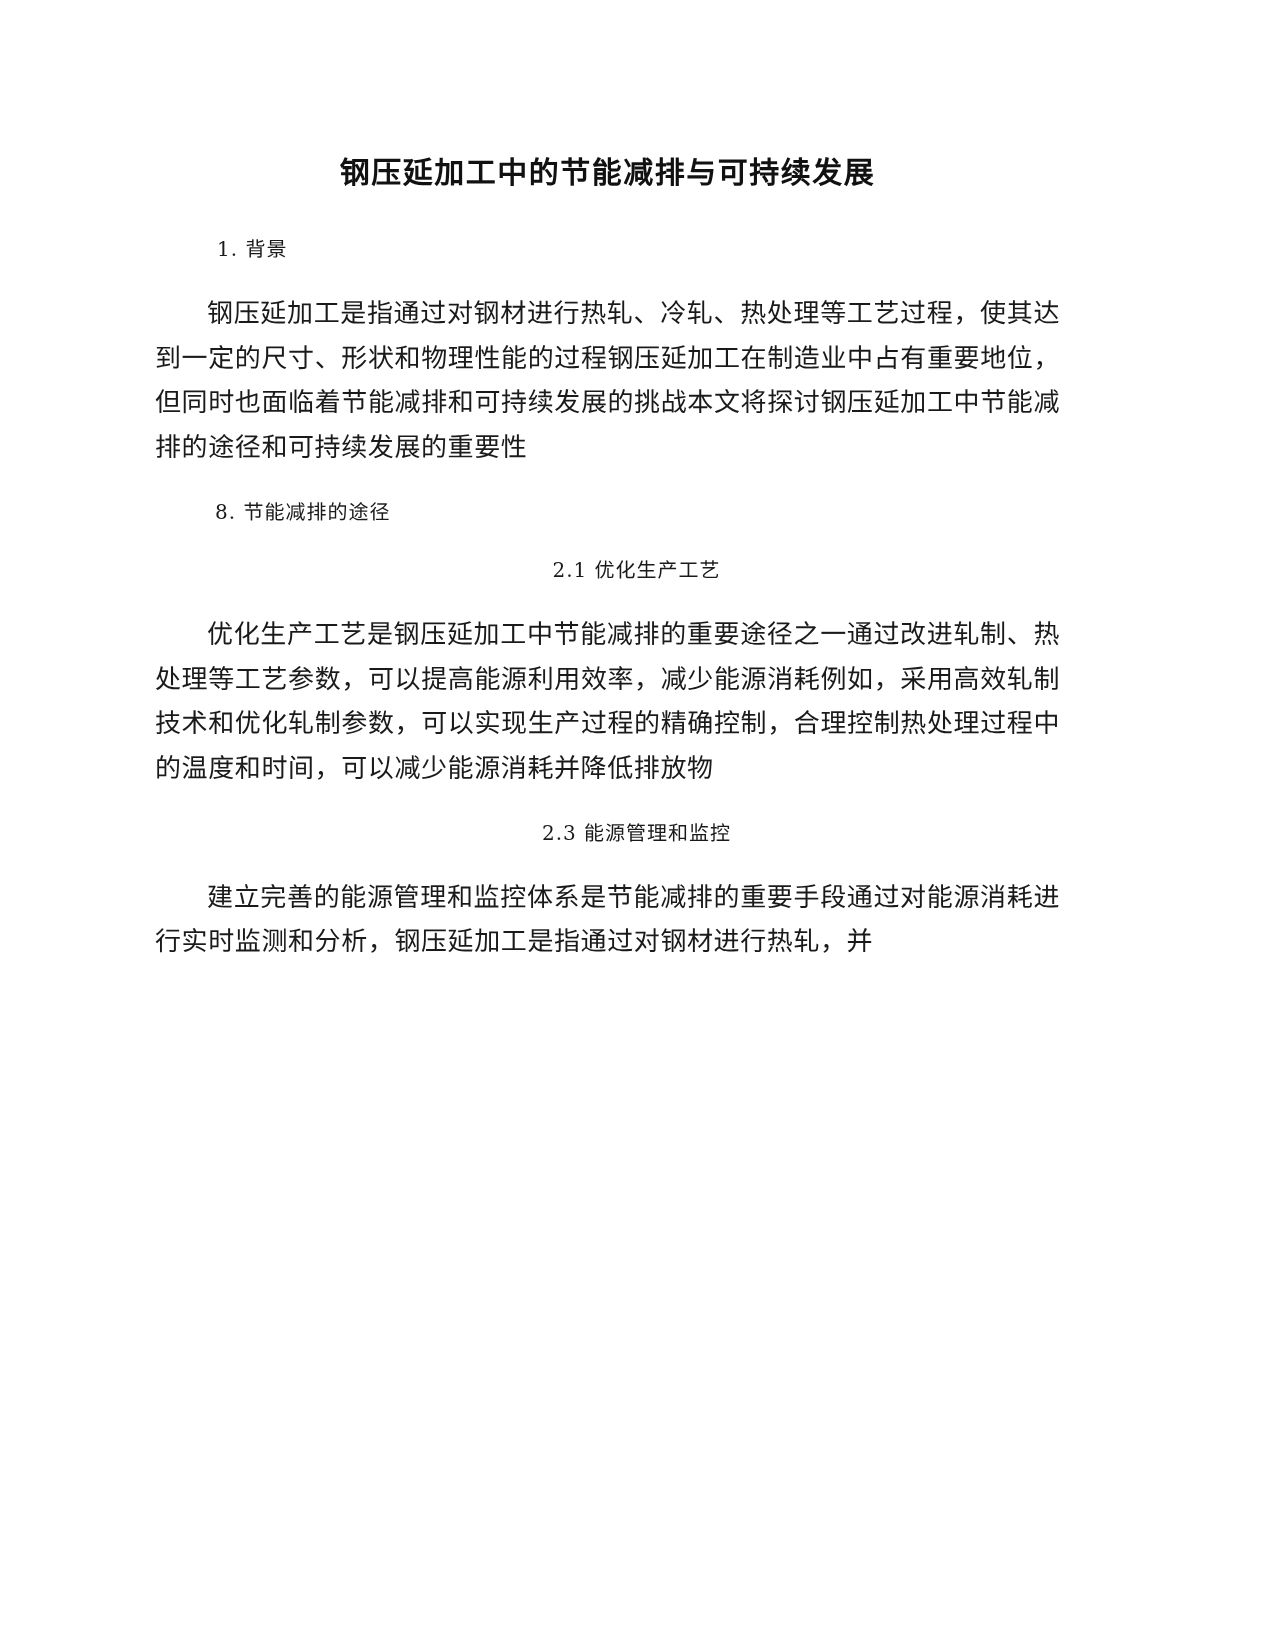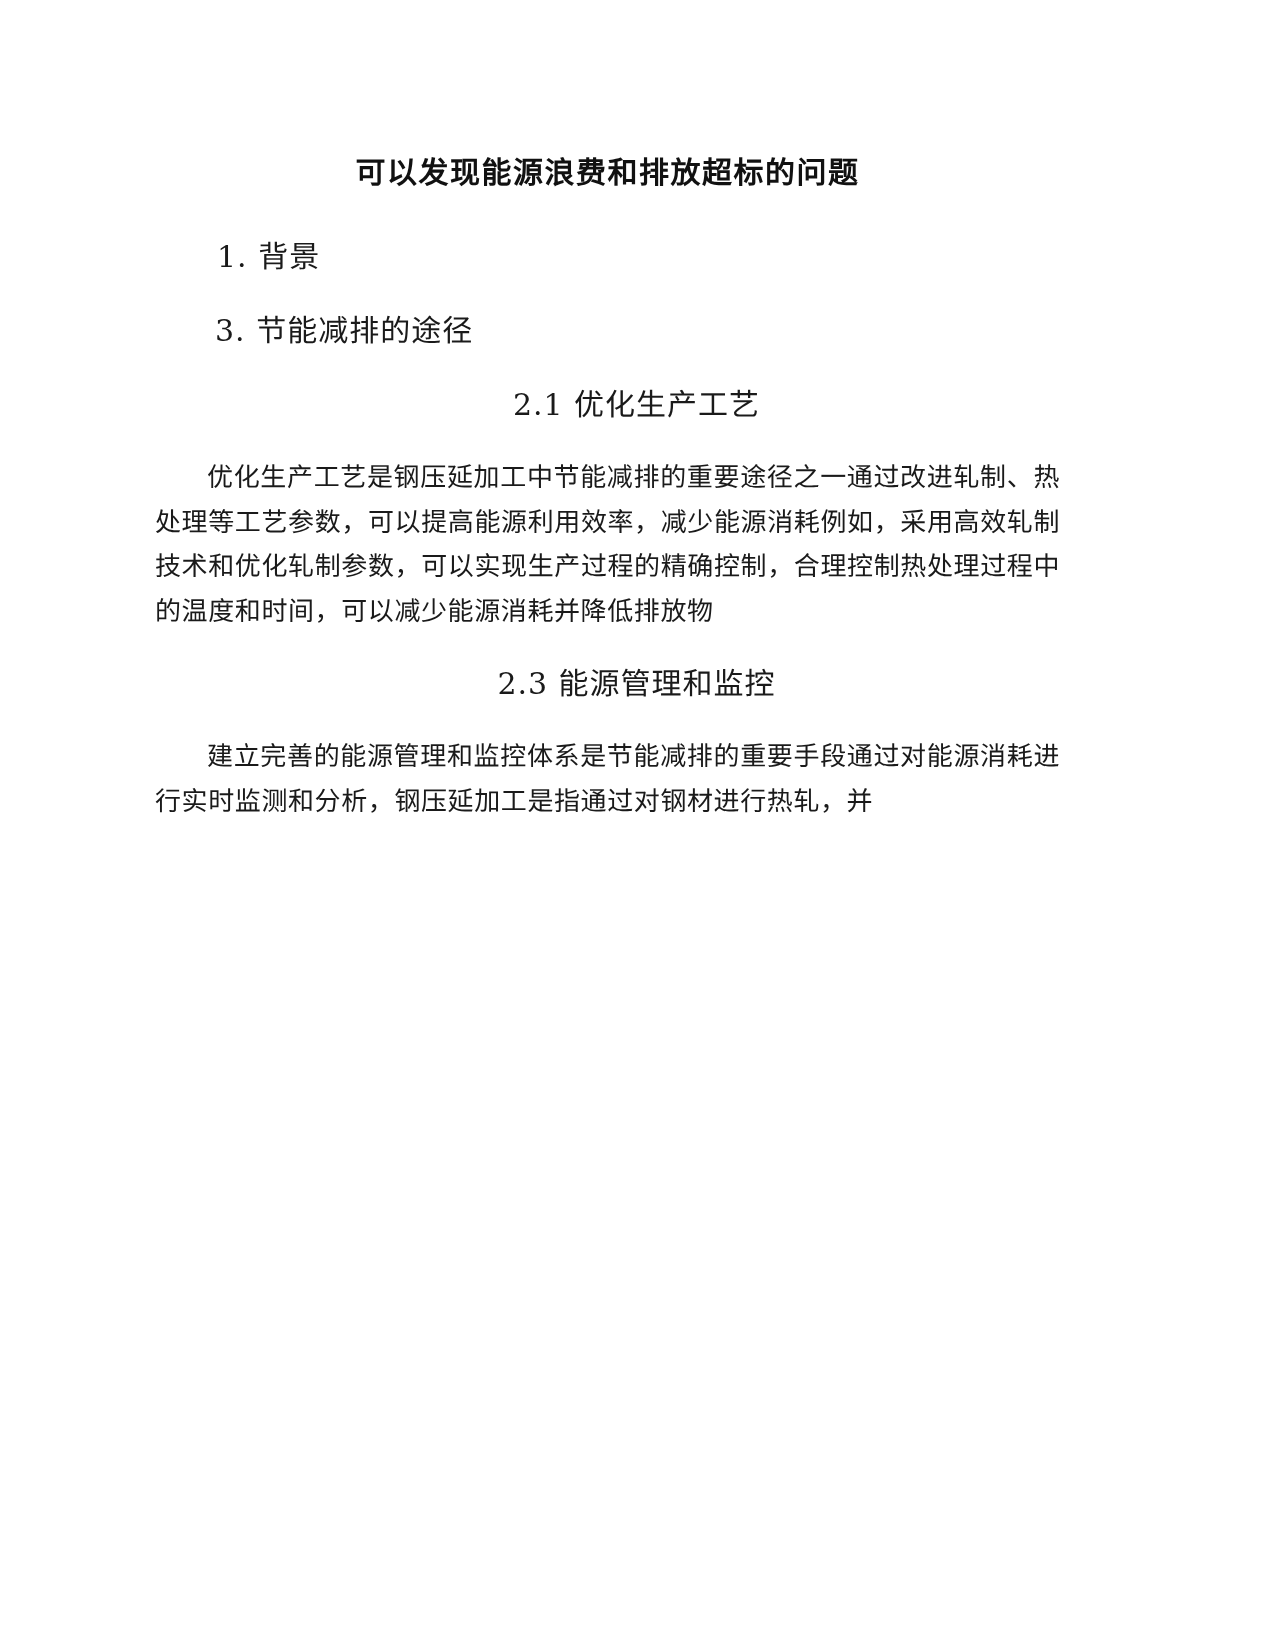--- a/index.html
+++ b/index.html
@@ -32,21 +32,21 @@
     font-size: 30px;
     font-weight: 700;
     text-align: center;
     letter-spacing: 1.5px;
     line-height: 1.5;
     margin: 0 0 38px 0;
     color: #111111;
   }
   .heading {
     font-family: "DejaVu Serif", "Liberation Serif", serif;
-    font-size: 30px;
+    font-size: 20px;
     font-weight: 400;
     letter-spacing: 1px;
     line-height: 1.6;
     margin: 0 0 26px 0;
     color: #1a1a1a;
     text-indent: 2px;
   }
   .heading.h-num-1 { padding-left: 60px; }
   .heading.h-num-2 { padding-left: 58px; }
   .heading.h-sub   { padding-left: 56px; text-align: center; }
@@ -62,26 +62,27 @@
     word-break: break-all;
   }
   .para:last-child { margin-bottom: 0; }
 </style>
 </head>
 <body>
 
 <div class="page">
   <div class="content">
 
-    <h1 class="doc-title">可以发现能源浪费和排放超标的问题</h1>
+    <h1 class="doc-title">钢压延加工中的节能减排与可持续发展</h1>
 
     <p class="heading h-num-1">1. 背景</p>
 
+    <p class="para">钢压延加工是指通过对钢材进行热轧、冷轧、热处理等工艺过程，使其达到一定的尺寸、形状和物理性能的过程钢压延加工在制造业中占有重要地位，但同时也面临着节能减排和可持续发展的挑战本文将探讨钢压延加工中节能减排的途径和可持续发展的重要性</p>
 
-    <p class="heading h-num-2">3. 节能减排的途径</p>
+    <p class="heading h-num-2">8. 节能减排的途径</p>
 
     <p class="heading h-sub">2.1 优化生产工艺</p>
 
     <p class="para">优化生产工艺是钢压延加工中节能减排的重要途径之一通过改进轧制、热处理等工艺参数，可以提高能源利用效率，减少能源消耗例如，采用高效轧制技术和优化轧制参数，可以实现生产过程的精确控制，合理控制热处理过程中的温度和时间，可以减少能源消耗并降低排放物</p>
 
 
 
     <p class="heading h-sub">2.3 能源管理和监控</p>
 
     <p class="para">建立完善的能源管理和监控体系是节能减排的重要手段通过对能源消耗进行实时监测和分析，钢压延加工是指通过对钢材进行热轧，并</p>

